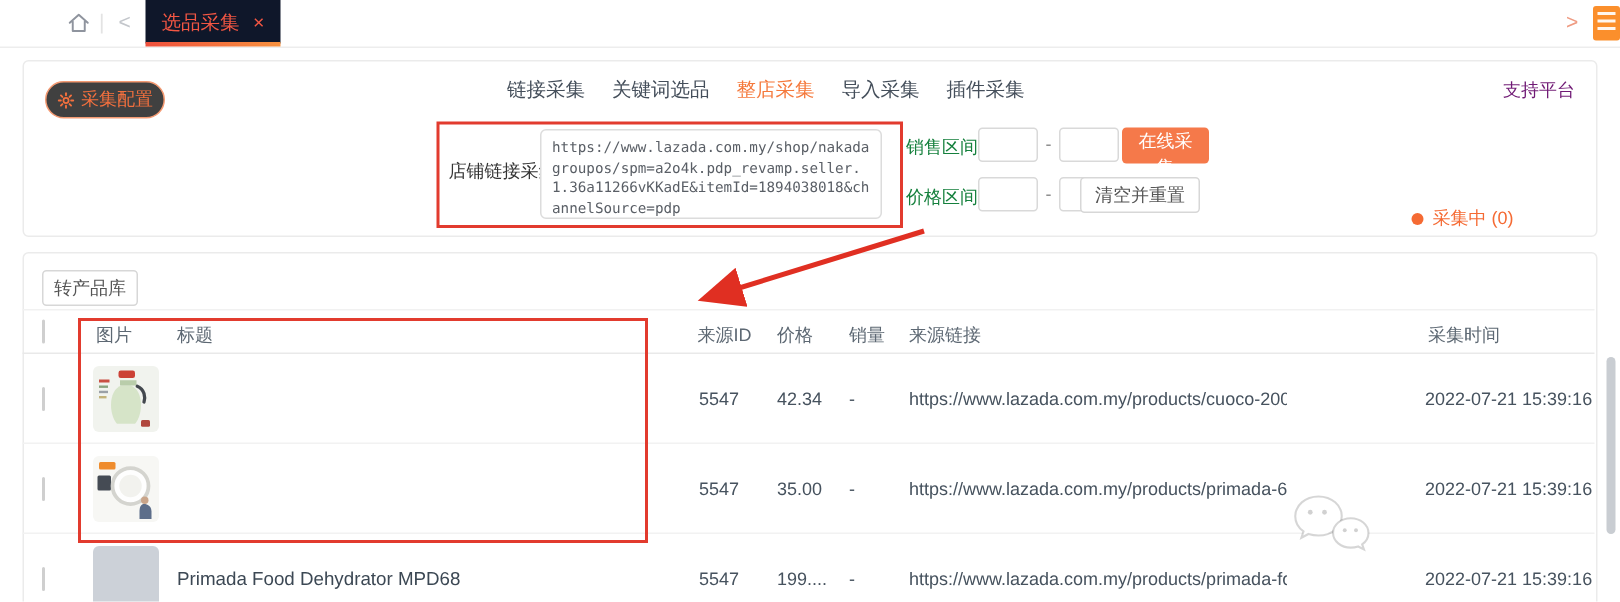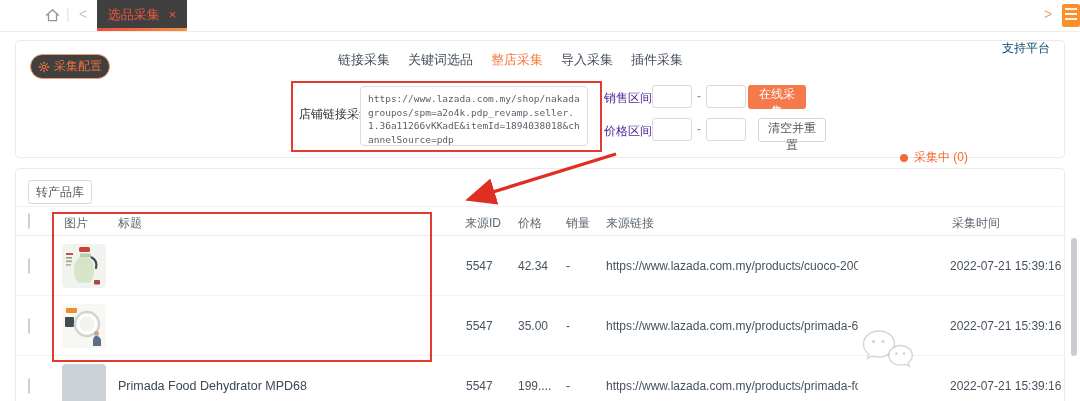--- a/index.html
+++ b/index.html
@@ -5,47 +5,47 @@
   html,body{margin:0;padding:0}
   body{width:1080px;height:401px;overflow:hidden;background:#fff;position:relative;
        font-family:"Liberation Sans","DejaVu Sans",sans-serif;color:#333;font-size:12px}
   .abs{position:absolute}
   
   .topbar{left:0;top:0;width:1080px;height:31px;background:#fff;border-bottom:1px solid #ededed}
   .home-ic{left:44px;top:7px;width:17px;height:17px;cursor:pointer}
   .tb-sep{left:66px;top:6px;color:#e3e3e3;font-size:14px}
   .tb-back{left:79px;top:6px;color:#c3c6cb;font-size:14px;cursor:pointer}
   .tb-fwd{left:1044px;top:6px;color:#ef9b82;font-size:14px;cursor:pointer}
-  .tab{left:97px;top:0;width:90px;height:29px;background:#404040;display:flex;align-items:center;justify-content:center;gap:9px;cursor:pointer}
+  .tab{left:97px;top:0;width:90px;height:29px;background:#0f172a;display:flex;align-items:center;justify-content:center;gap:9px;cursor:pointer}
   .tab-label{color:#f25643;font-size:13px}
   .tab-close{color:#f25643;font-size:13px;cursor:pointer;line-height:1}
   .tab-underline{left:97px;top:28px;width:90px;height:3px;background:linear-gradient(90deg,#ee4f3c,#f8923f)}
   .corner-icon{left:1062px;top:4px;width:18px;height:23px;background:#fb8f2c;border-radius:2px;cursor:pointer}
   .corner-icon i{position:absolute;left:3px;right:3px;height:2px;background:#fff;opacity:.92}
   
   .card{background:#fff;border:1px solid #ebebeb;border-radius:4px}
   .card1{left:15px;top:40px;width:1048px;height:116px}
   .card2{left:15px;top:168px;width:1048px;height:240px}
   
   .cfg-btn{left:30px;top:54px;width:78px;height:23px;border:1px solid #f49a72;border-radius:13px;color:#f4703e;
            display:flex;align-items:center;justify-content:center;gap:4px;background:#404040;cursor:pointer}
   .tabs{left:338px;top:51px;display:flex;gap:18px;font-size:13px}
   .ctab{color:#454f5b;cursor:pointer;white-space:nowrap}
   .ctab.active{color:#f5793c}
-  .support{left:895px;top:40px;width:155px;text-align:right;color:#0c4a6e;cursor:default}
+  .support{left:895px;top:52px;width:155px;text-align:right;color:#701a75;cursor:default}
   .form-label{left:299px;top:106px;color:#333}
   .shop-ta{left:360px;top:86px;width:228px;height:60px;border:1px solid #dcdcdc;border-radius:4px;resize:none;
            font-family:"DejaVu Sans Mono","Liberation Mono",monospace;font-size:9.5px;line-height:13.5px;color:#5a5f66;
            padding:5px 7px;box-sizing:border-box;word-break:break-all;outline:none;overflow:hidden;background:#fff}
-  .rng-label{color:#4c1d95}
+  .rng-label{color:#15803d}
   .rng-input{position:absolute;width:40px;height:23px;border:1px solid #d9d9d9;border-radius:3px;box-sizing:border-box;padding:0 4px;outline:none;background:#fff}
   .dash{color:#888}
   .btn-orange{left:748px;width:58px;height:24px;background:#f5794a;border:none;border-radius:3px;color:#fff;font-size:12px;cursor:pointer}
   .btn-plain{background:#fff;border:1px solid #d7d7d7;border-radius:3px;color:#555;font-size:12px;cursor:pointer}
-  .status{left:900px;top:149px;width:150px;text-align:left;color:#f56a33}
+  .status{left:900px;top:137px;width:150px;text-align:center;color:#f56a33}
   .status .dot{display:inline-block;width:8px;height:8px;border-radius:50%;background:#f56a33;margin-right:6px;vertical-align:-1px}
   
   .lib-btn{left:28px;top:180px;width:64px;height:24px}
   .thead{left:15px;top:206px;width:1048px;height:30px;border-top:1px solid #f1f1f1;border-bottom:1px solid #e9e9e9;box-sizing:border-box}
   .hcell{position:absolute;top:8px;color:#5d6873}
   .trow{left:15px;width:1048px;height:60px;border-bottom:1px solid #f2f2f2;box-sizing:border-box}
   .cell{position:absolute;top:50%;transform:translateY(-50%);color:#46525e}
   .chk{width:13px;height:13px;border:1px solid #cfcfcf;border-radius:2px;background:#fff;cursor:pointer}
   .c-check{left:13px}.c-img{left:47px;top:8px;transform:none}.c-title{left:103px;color:#3c4854;font-size:12.5px}
   .c-id{left:451px}.c-price{left:503px}.c-sales{left:551px}.c-url{left:591px;max-width:252px;white-space:nowrap;overflow:hidden}
@@ -122,21 +122,21 @@
 <span class="abs rng-label" style="left:604px;top:90px">销售区间</span>
 <input class="rng-input" style="left: 652px; top: 85px;" value="">
 <span class="abs dash" style="left:697px;top:89px">-</span>
 <input class="rng-input" style="left: 706px; top: 85px;" value="">
 <button class="abs btn-orange" style="top:85px">在线采集</button>
 
 <span class="abs rng-label" style="left:604px;top:123px">价格区间</span>
 <input class="rng-input" style="left: 652px; top: 118px;" value="">
 <span class="abs dash" style="left:697px;top:122px">-</span>
 <input class="rng-input" style="left: 706px; top: 118px;" value="">
-<button class="abs btn-plain" style="left:758px;top:118px;width:68px;height:24px">清空并重置</button>
+<button class="abs btn-plain" style="left:720px;top:118px;width:80px;height:24px">清空并重置</button>
 
 <div class="abs status">
   <span class="dot"></span><span>采集中 (0)</span>
 </div>
 
 <div class="abs card card2"></div>
 
 <button class="abs btn-plain lib-btn">转产品库</button>
 
 <div class="abs thead">

